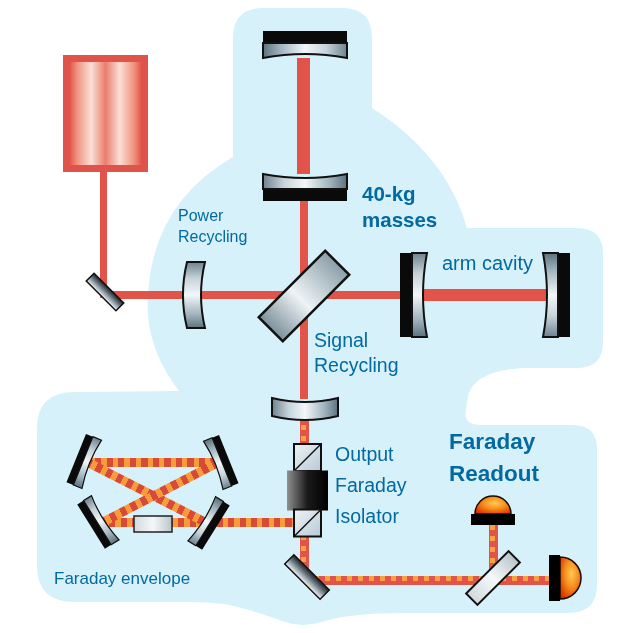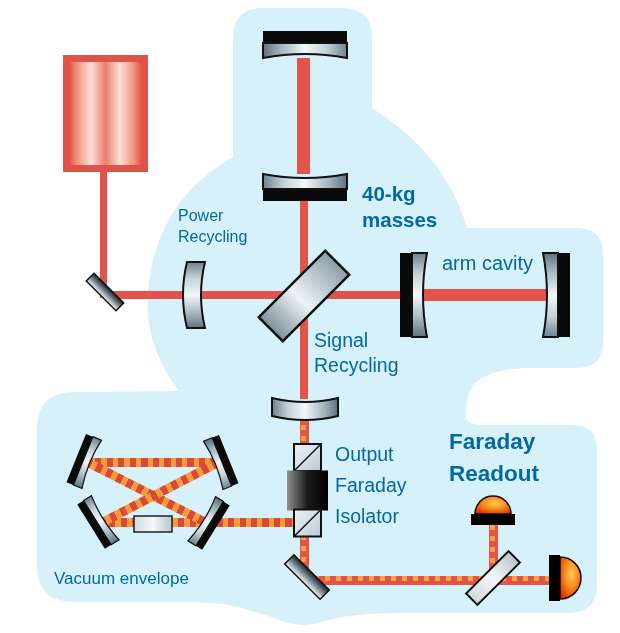--- a/index.html
+++ b/index.html
@@ -180,15 +180,15 @@
   <div class="lbl b" style="left:362px;top:181px;font-size:20.5px;line-height:1.25;">40-kg
 masses</div>
   <div class="lbl" style="left:442px;top:250px;font-size:20px;">arm cavity</div>
   <div class="lbl" style="left:314px;top:328px;font-size:19.5px;">Signal
 Recycling</div>
   <div class="lbl" style="left:335px;top:439px;font-size:19.5px;line-height:1.58;">Output
 Faraday
 Isolator</div>
   <div class="lbl b" style="left:449px;top:426px;font-size:22.5px;line-height:1.4;">Faraday
 Readout</div>
-  <div class="lbl" style="left:54px;top:568px;font-size:17px;">Vacuum envelope</div>
+  <div class="lbl" style="left:54px;top:568px;font-size:17px;">Faraday envelope</div>
 
 </div>
 
 </body></html>

